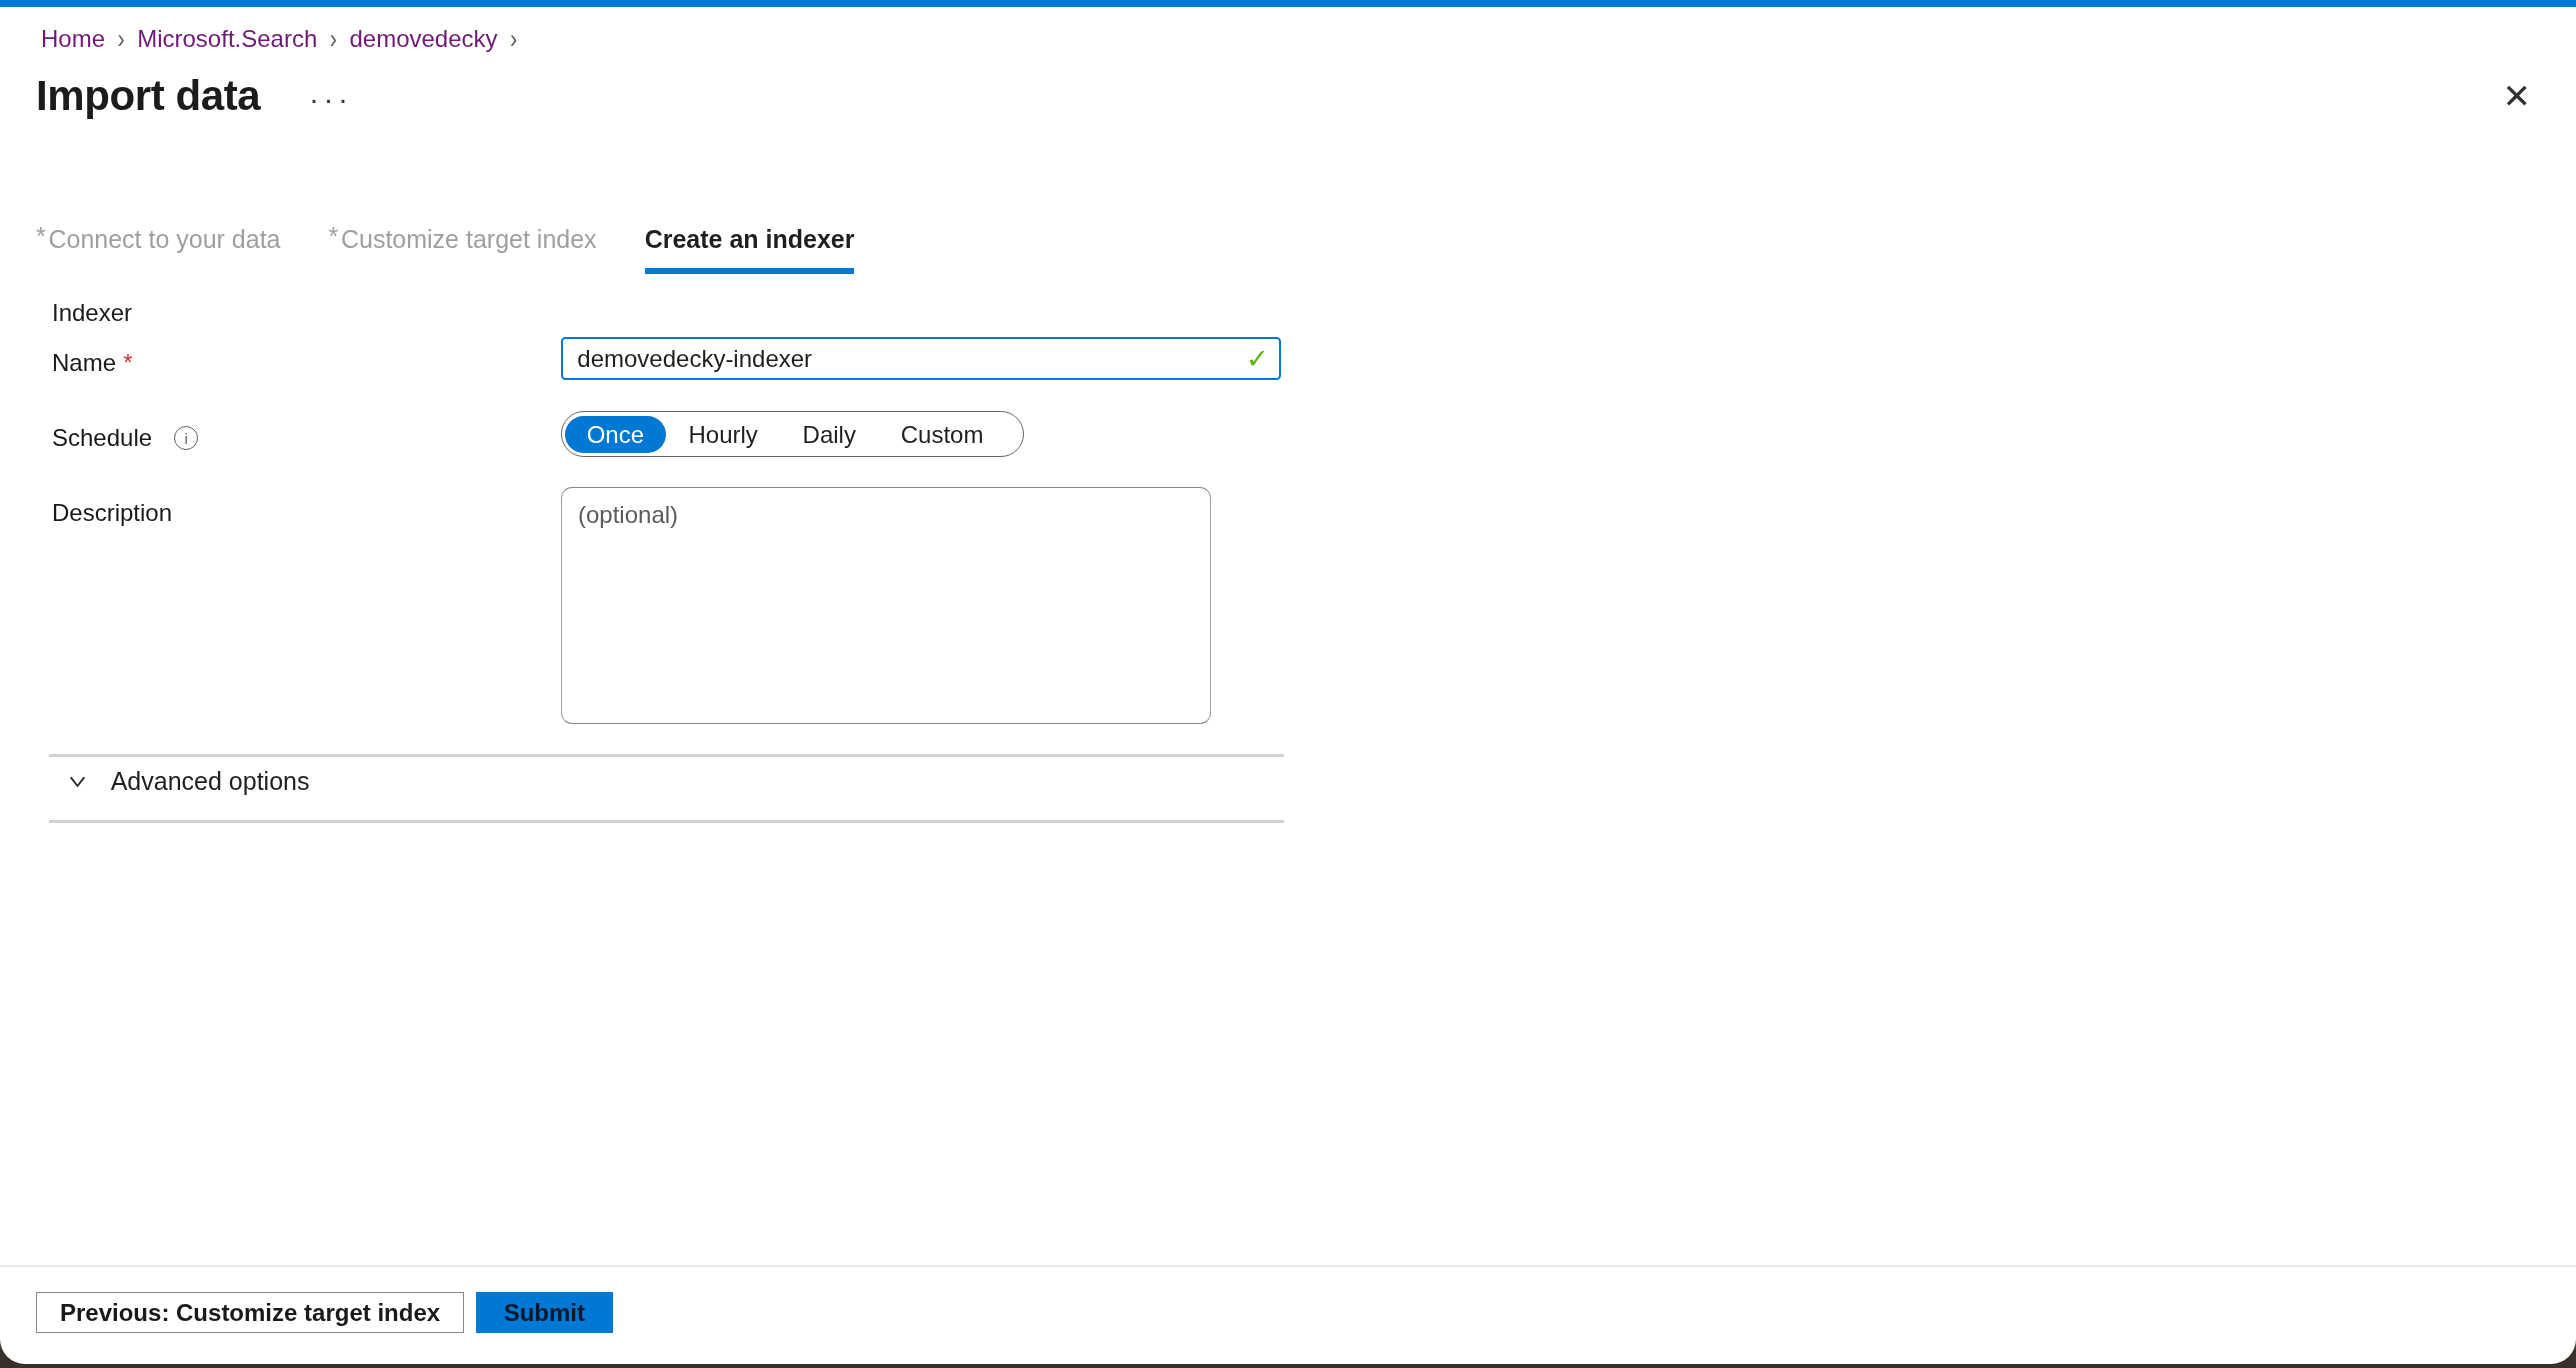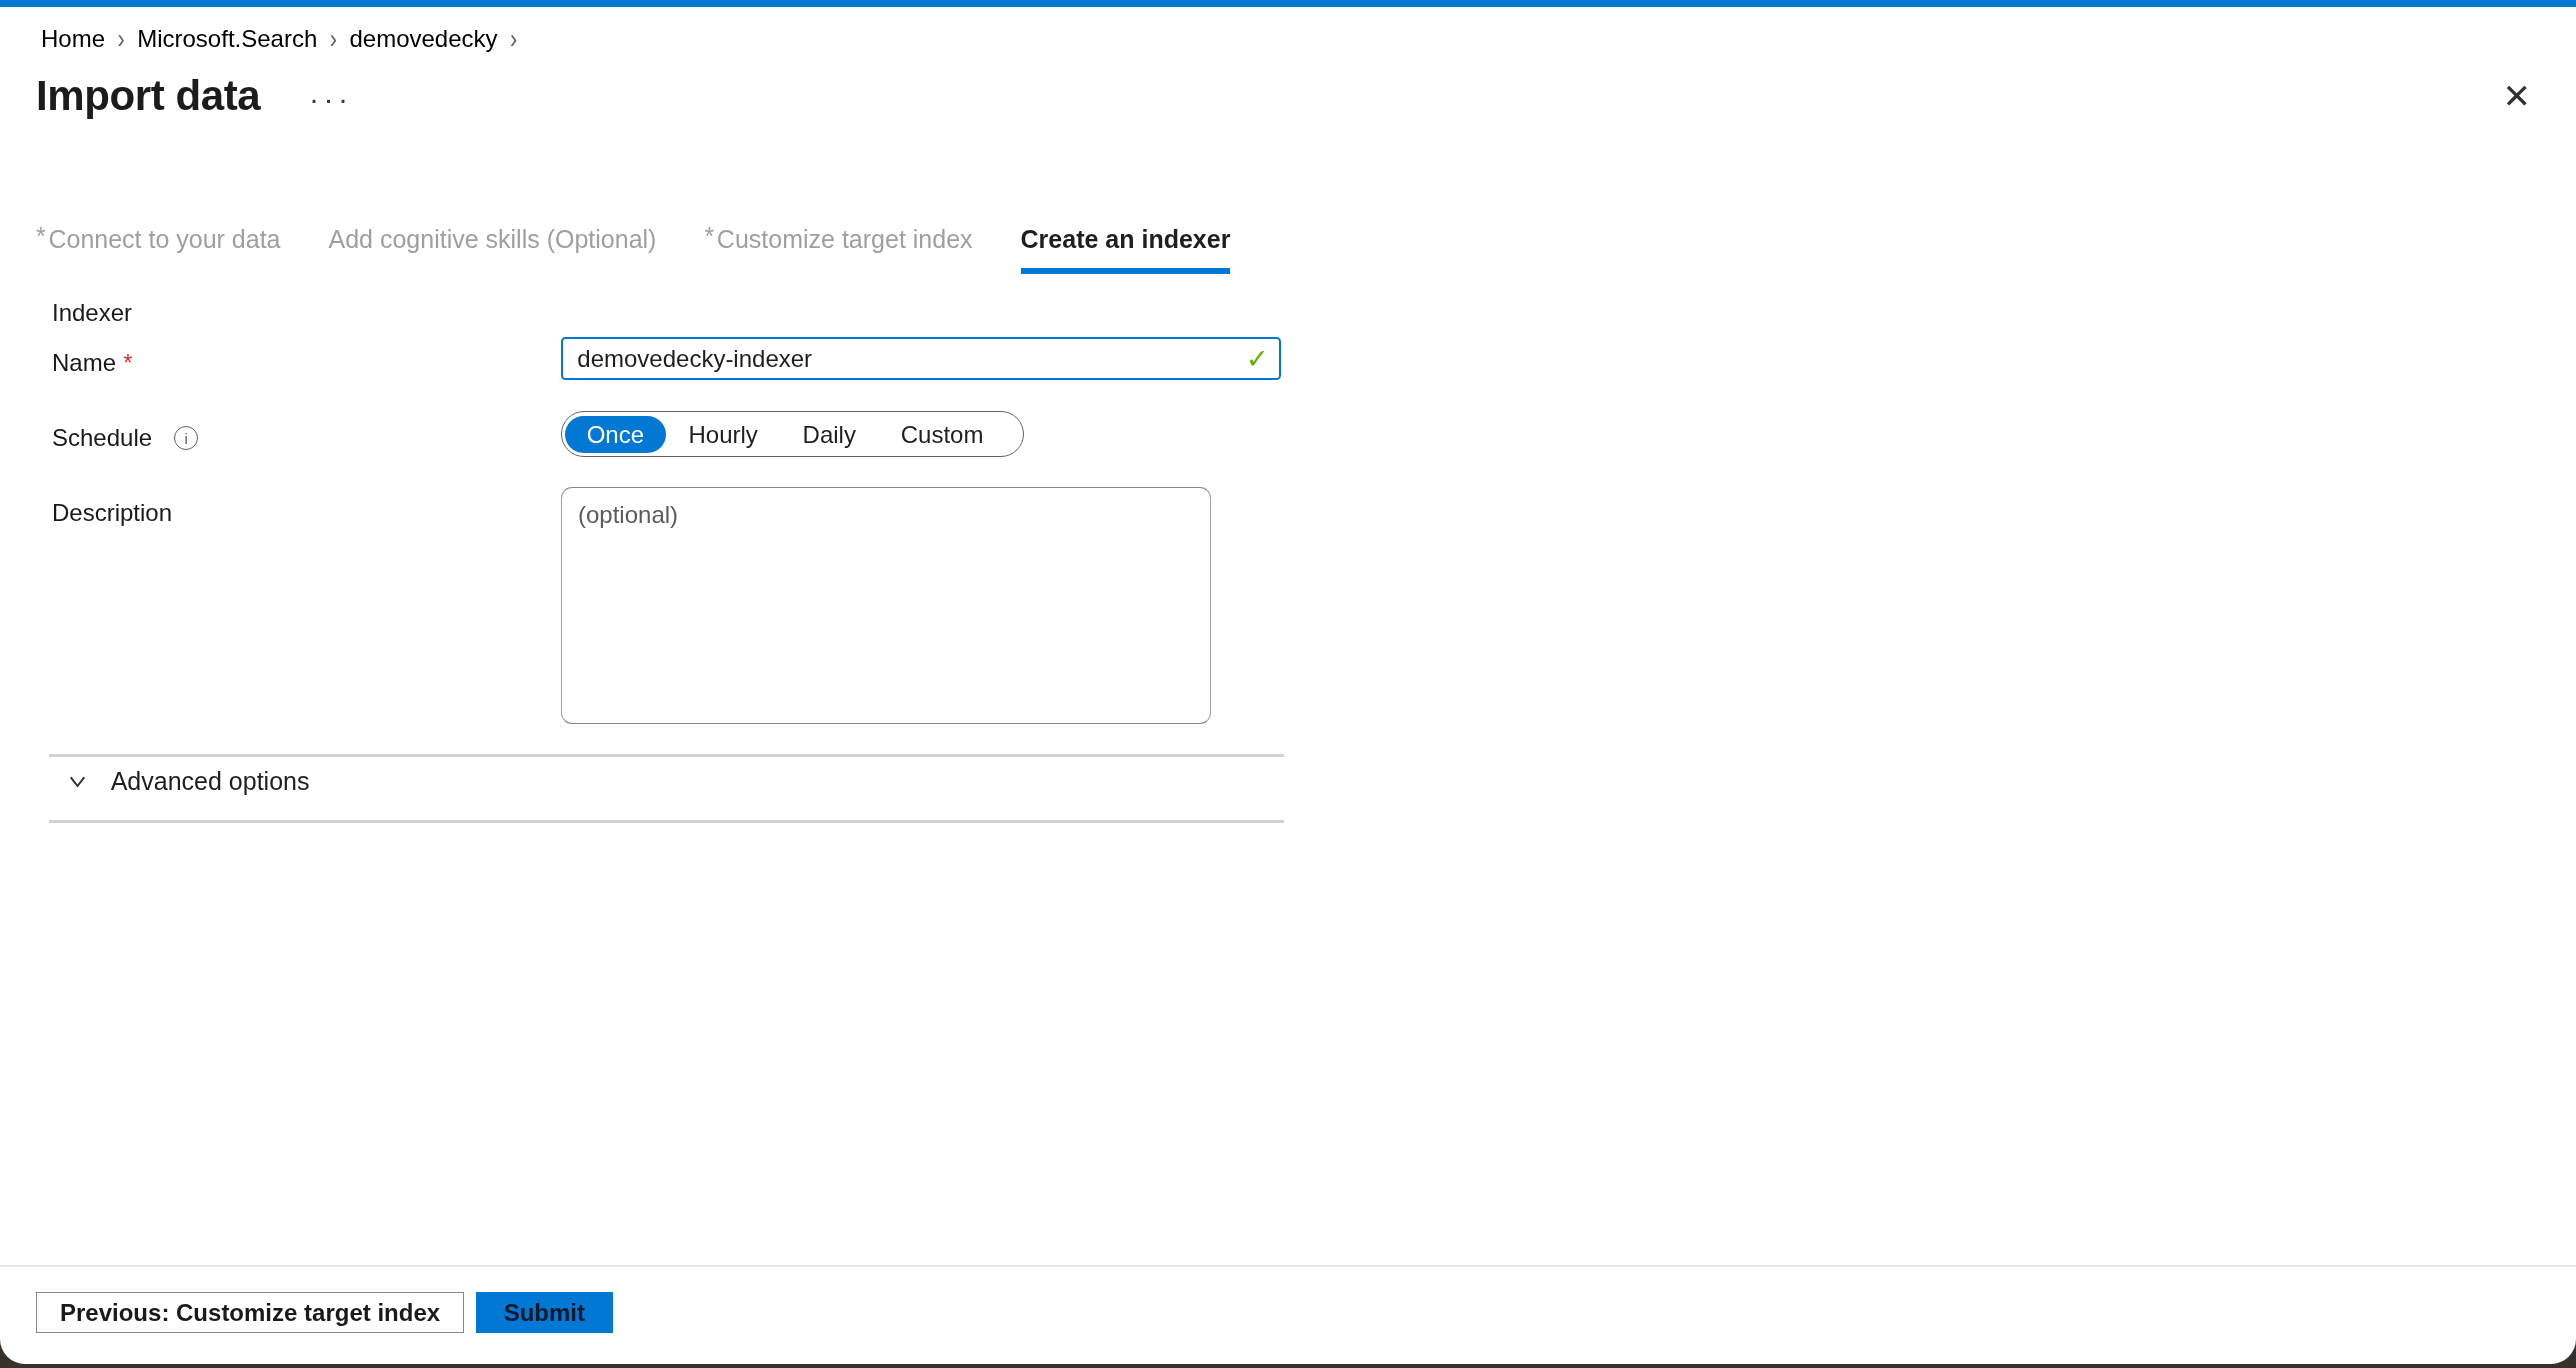--- a/index.html
+++ b/index.html
@@ -19,21 +19,21 @@
   .topbar {
     position: absolute; left: 0; top: 0; width: 100%; height: 7.2px;
     background: #0078d4;
   }
   
   .breadcrumb {
     position: absolute; left: 41px; top: 25px;
     font-size: 24px; display: flex; align-items: center; gap: 12.5px;
     white-space: nowrap;
   }
-  .crumb { color: #000000; cursor: pointer; }
+  .crumb { color: #701a75; cursor: pointer; }
   .crumb-sep { color: #605e5c; font-size: 21.5px; transform: scaleY(1.25); }
   
   .page-title {
     position: absolute; left: 36px; top: 72px;
     font-size: 42px; font-weight: 600; color: #1d1c1b; letter-spacing: -0.4px;
   }
   .more-btn {
     position: absolute; left: 309px; top: 82px;
     font-size: 30px; color: #3b3a39; letter-spacing: 4.5px; cursor: pointer;
   }
@@ -145,23 +145,20 @@
 
   <h1 class="page-title">Import data</h1>
   <span class="more-btn">···</span>
   <span class="close-btn">✕</span>
 
   <div class="tabs">
     <div class="tab">
       <span class="tab-prefix">*</span><span>Connect to your data</span>
     </div>
     <div class="tab">
-      <span>Add cognitive skills (Optional)</span>
-    </div>
-    <div class="tab">
       <span class="tab-prefix">*</span><span>Customize target index</span>
     </div>
     <div class="tab active">
       <span>Create an indexer</span>
     </div>
   </div>
 
   <div class="form-label lbl-indexer">Indexer</div>
 
   <div class="form-label lbl-name">

